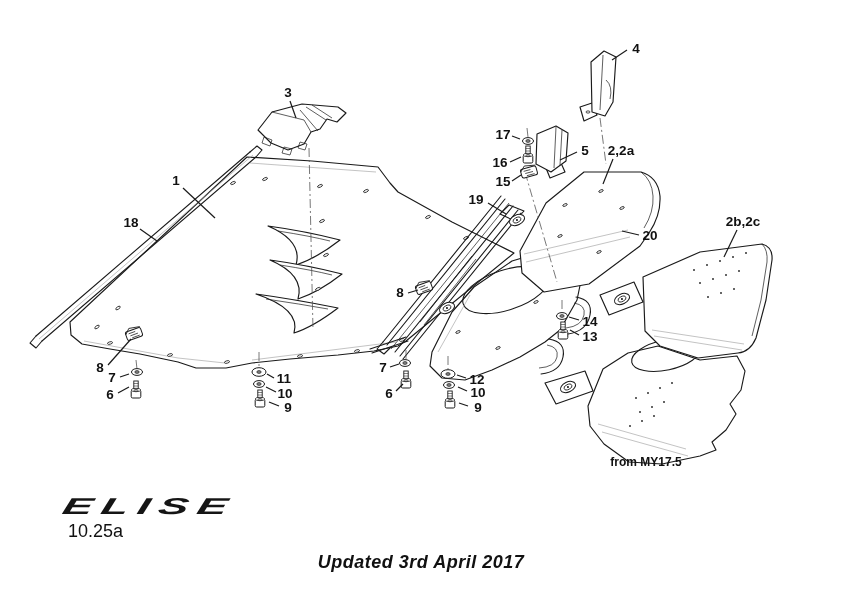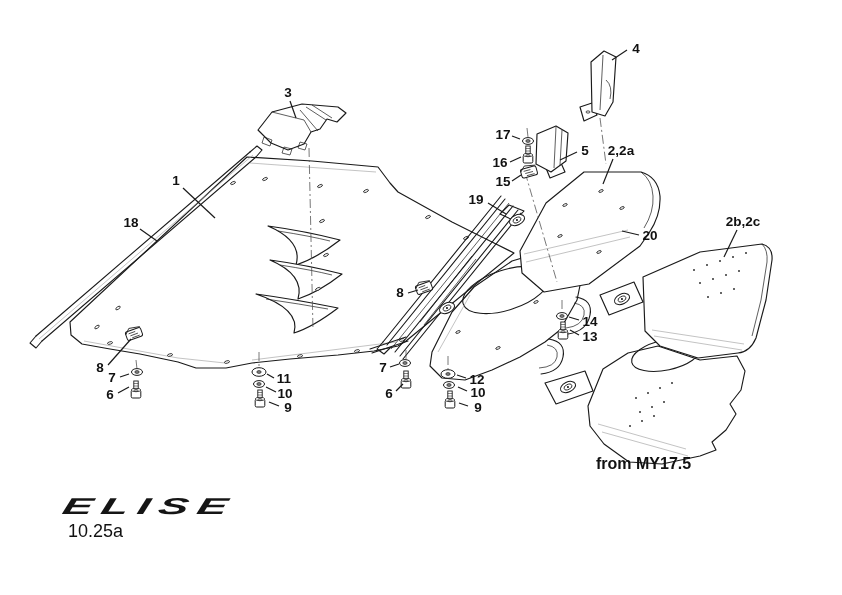--- a/index.html
+++ b/index.html
@@ -8,22 +8,22 @@
   svg{position:absolute;left:0;top:0;}
   .pnl{fill:#ffffff;stroke:#1a1a1a;stroke-width:1.15;stroke-linejoin:round;}
   .ln{fill:none;stroke:#1a1a1a;stroke-width:1.1;stroke-linejoin:round;stroke-linecap:round;}
   .thin{fill:none;stroke:#1a1a1a;stroke-width:0.7;}
   .faint{fill:none;stroke:#9a9a9a;stroke-width:0.6;}
   .hole{fill:#ffffff;stroke:#1a1a1a;stroke-width:0.8;}
   .cl{fill:none;stroke:#555555;stroke-width:0.8;stroke-dasharray:9 3 2 3;}
   .dot{fill:#333333;}
   text.co{font:bold 13.5px "Liberation Sans",sans-serif;fill:#111;text-anchor:middle;}
   .leader{stroke:#1a1a1a;stroke-width:1.2;}
-  .note{position:absolute;left:596px;top:455px;width:100px;
-        font-size:16px;font-weight:bold;}
+  .note{position:absolute;left:596px;top:455px;width:100px;text-align:center;
+        font-size:12px;font-weight:bold;}
   .logo{position:absolute;left:66px;top:494px;font-size:37px;font-weight:900;font-style:italic;
         letter-spacing:7px;transform:skewX(-14deg) scaleY(0.62) scaleX(1.22);
         transform-origin:left top;color:#151515;white-space:nowrap;}
   .section{position:absolute;left:68px;top:521px;font-size:18px;font-weight:normal;}
   .footer{position:absolute;left:0;right:0;top:552px;text-align:center;
           font-size:18px;font-weight:bold;font-style:italic;letter-spacing:0.5px;}
 </style>
 </head>
 <body>
 
@@ -421,13 +421,14 @@
         <g>
           <line x1="468" y1="406" x2="459" y2="403" class="leader"></line>
           <text x="478" y="412" class="co">9</text>
         </g>
       </g>
   </svg>
 
   <div class="note">from MY17.5</div>
   <div class="logo">ELISE</div>
   <div class="section">10.25a</div>
+  <div class="footer">Updated 3rd April 2017</div>
 </div>
 
 </body></html>

